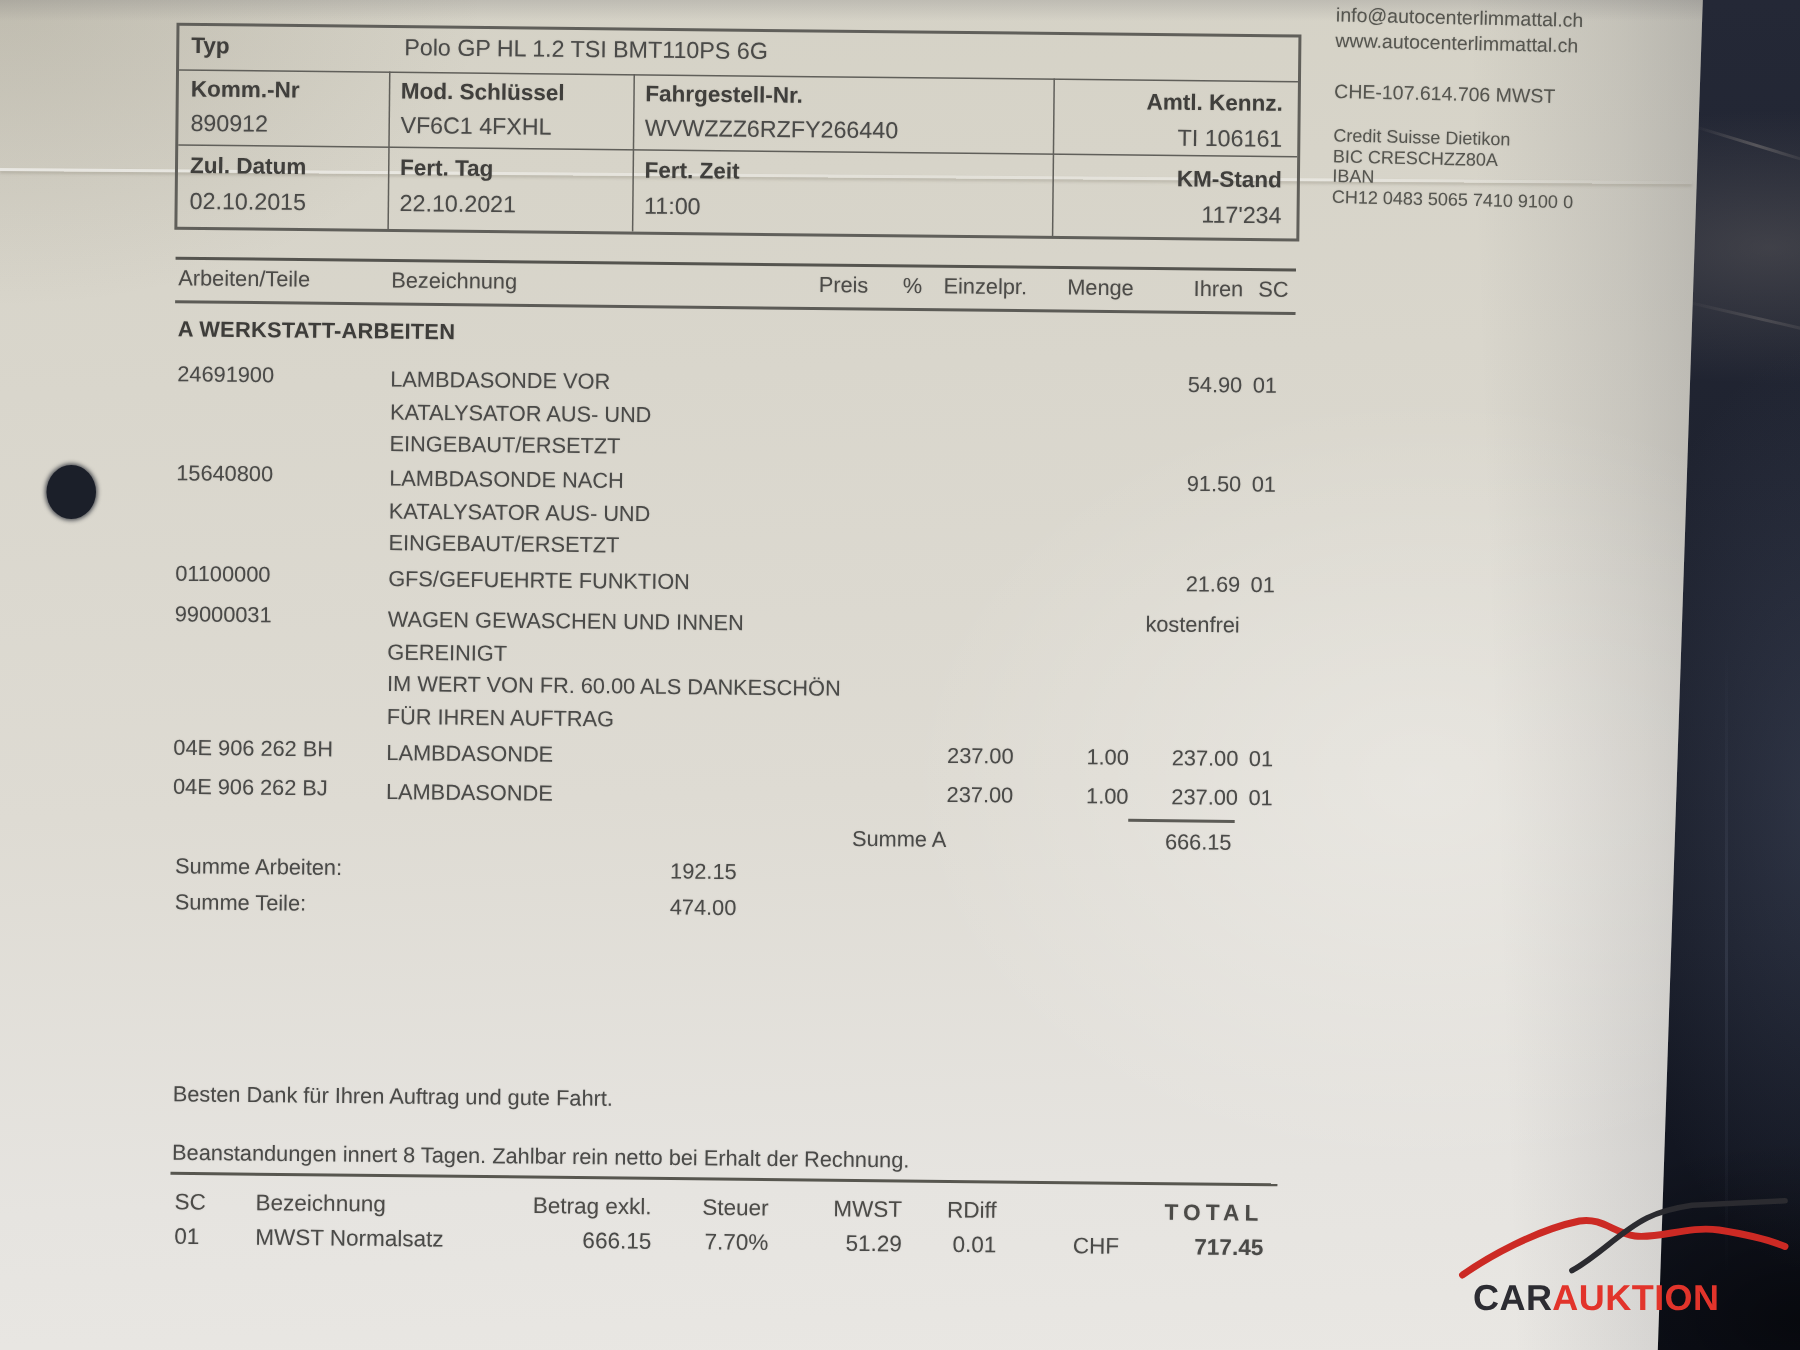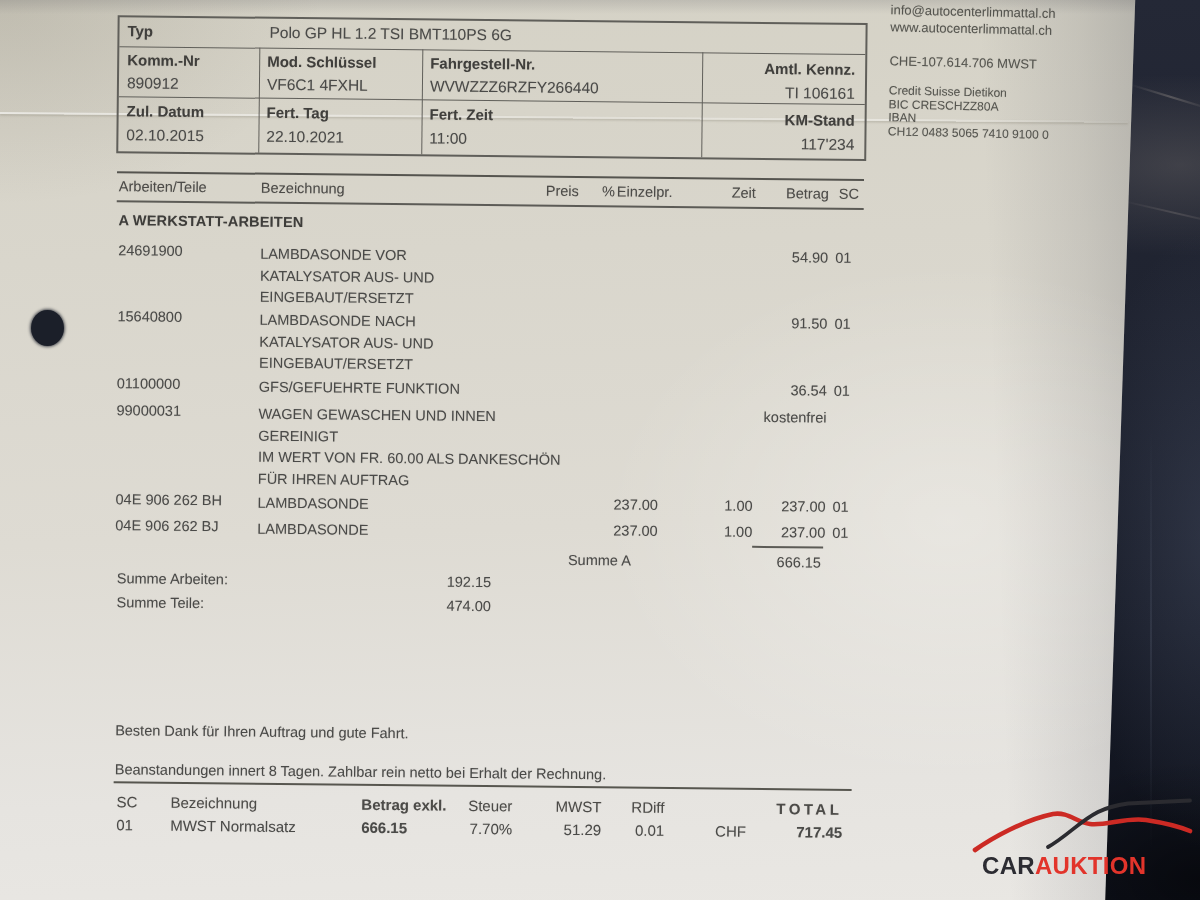--- a/index.html
+++ b/index.html
@@ -60,37 +60,37 @@
 
   
   .it{position:absolute;left:118px;top:171px;width:747px;height:470px;font-size:14.5px;}
   .it .rtop{position:absolute;left:0;top:0;width:100%;height:2.4px;background:#55544f;}
   .it .rbot{position:absolute;left:0;top:29px;width:100%;height:1.6px;background:#5c5b56;}
   .it .hdr{position:absolute;top:7px;white-space:nowrap;color:#4c4b48;}
   .c-code{position:absolute;left:2px;top:0;white-space:nowrap;}
   .c-desc{position:absolute;left:144px;top:0;line-height:21.5px;white-space:nowrap;}
   .b-preis{position:absolute;left:380px;width:82px;text-align:right;}
   .b-pct{position:absolute;left:470px;width:28px;text-align:right;}
-  .b-einz{position:absolute;left:500px;width:80px;text-align:left;}
+  .b-einz{position:absolute;left:500px;width:80px;text-align:center;}
   .b-menge{position:absolute;left:584px;width:55px;text-align:right;}
   .b-betrag{position:absolute;left:640px;width:72px;text-align:right;}
   .c-sc{position:absolute;left:719px;top:0;}
   .irow{position:absolute;left:0;width:747px;}
   .sec{position:absolute;left:2px;top:41px;font-weight:bold;color:#3e3d3a;letter-spacing:0.2px;}
   .sumline{position:absolute;left:639px;top:368px;width:71px;height:1.6px;background:#5c5b56;}
 
   
   .thanks{position:absolute;left:122px;top:722px;font-size:14.5px;}
   .terms{position:absolute;left:122px;top:761px;font-size:14.5px;}
   .rule{position:absolute;left:121px;top:781px;width:738px;height:1.8px;background:#57564f;}
   .tax{position:absolute;left:121px;top:789px;width:738px;height:60px;font-size:15px;}
   .tax .h{position:absolute;top:4px;white-space:nowrap;color:#4c4b48;}
   .tax .v{position:absolute;top:27px;white-space:nowrap;}
   .t-sc{left:3px;} .t-bez{left:57px;}
-  .t-betrag{left:248px;width:93px;text-align:left;font-weight:bold;}
+  .t-betrag{left:228px;width:93px;text-align:right;}
   .t-steuer{left:342px;width:57px;text-align:right;}
   .t-mwst{left:428px;width:60px;text-align:right;}
   .t-rdiff{left:500px;width:51px;text-align:right;}
   .t-chf{left:602px;}
   .t-total{left:640px;width:89px;text-align:right;font-weight:bold;}
   .sp{letter-spacing:3.5px;}
 
   
   .logo{position:absolute;left:968px;top:796px;width:228px;height:96px;z-index:5;}
   .logo svg{position:absolute;left:0;top:0;}
@@ -156,22 +156,22 @@
         <div class="val ra" style="right:10px;top:111px">117'234</div>
       </div>
 
       <div class="it">
         <div class="rtop"></div>
         <div class="hdr" style="left:2px">Arbeiten/Teile</div>
         <div class="hdr" style="left:144px">Bezeichnung</div>
         <div class="hdr b-preis">Preis</div>
         <div class="hdr b-pct">%</div>
         <div class="hdr b-einz">Einzelpr.</div>
-        <div class="hdr b-menge">Zeit</div>
-        <div class="hdr b-betrag">Betrag</div>
+        <div class="hdr b-menge">Menge</div>
+        <div class="hdr b-betrag">Ihren</div>
         <div class="hdr" style="left:722px">SC</div>
         <div class="rbot"></div>
 
         <div class="sec">A WERKSTATT-ARBEITEN</div>
 
         <div class="irow" style="top:71px">
           <span class="c-code">24691900</span>
           <div class="c-desc">
             <div>LAMBDASONDE VOR</div>
             <div>KATALYSATOR AUS- UND</div>
@@ -190,21 +190,21 @@
           </div>
           <span class="b-betrag">91.50</span>
           <span class="c-sc">01</span>
         </div>
 
         <div class="irow" style="top:204px">
           <span class="c-code">01100000</span>
           <div class="c-desc">
             <div>GFS/GEFUEHRTE FUNKTION</div>
           </div>
-          <span class="b-betrag">36.54</span>
+          <span class="b-betrag">21.69</span>
           <span class="c-sc">01</span>
         </div>
 
         <div class="irow" style="top:231px">
           <span class="c-code">99000031</span>
           <div class="c-desc">
             <div>WAGEN GEWASCHEN UND INNEN</div>
             <div>GEREINIGT</div>
             <div>IM WERT VON FR. 60.00 ALS DANKESCHÖN</div>
             <div>FÜR IHREN AUFTRAG</div>

